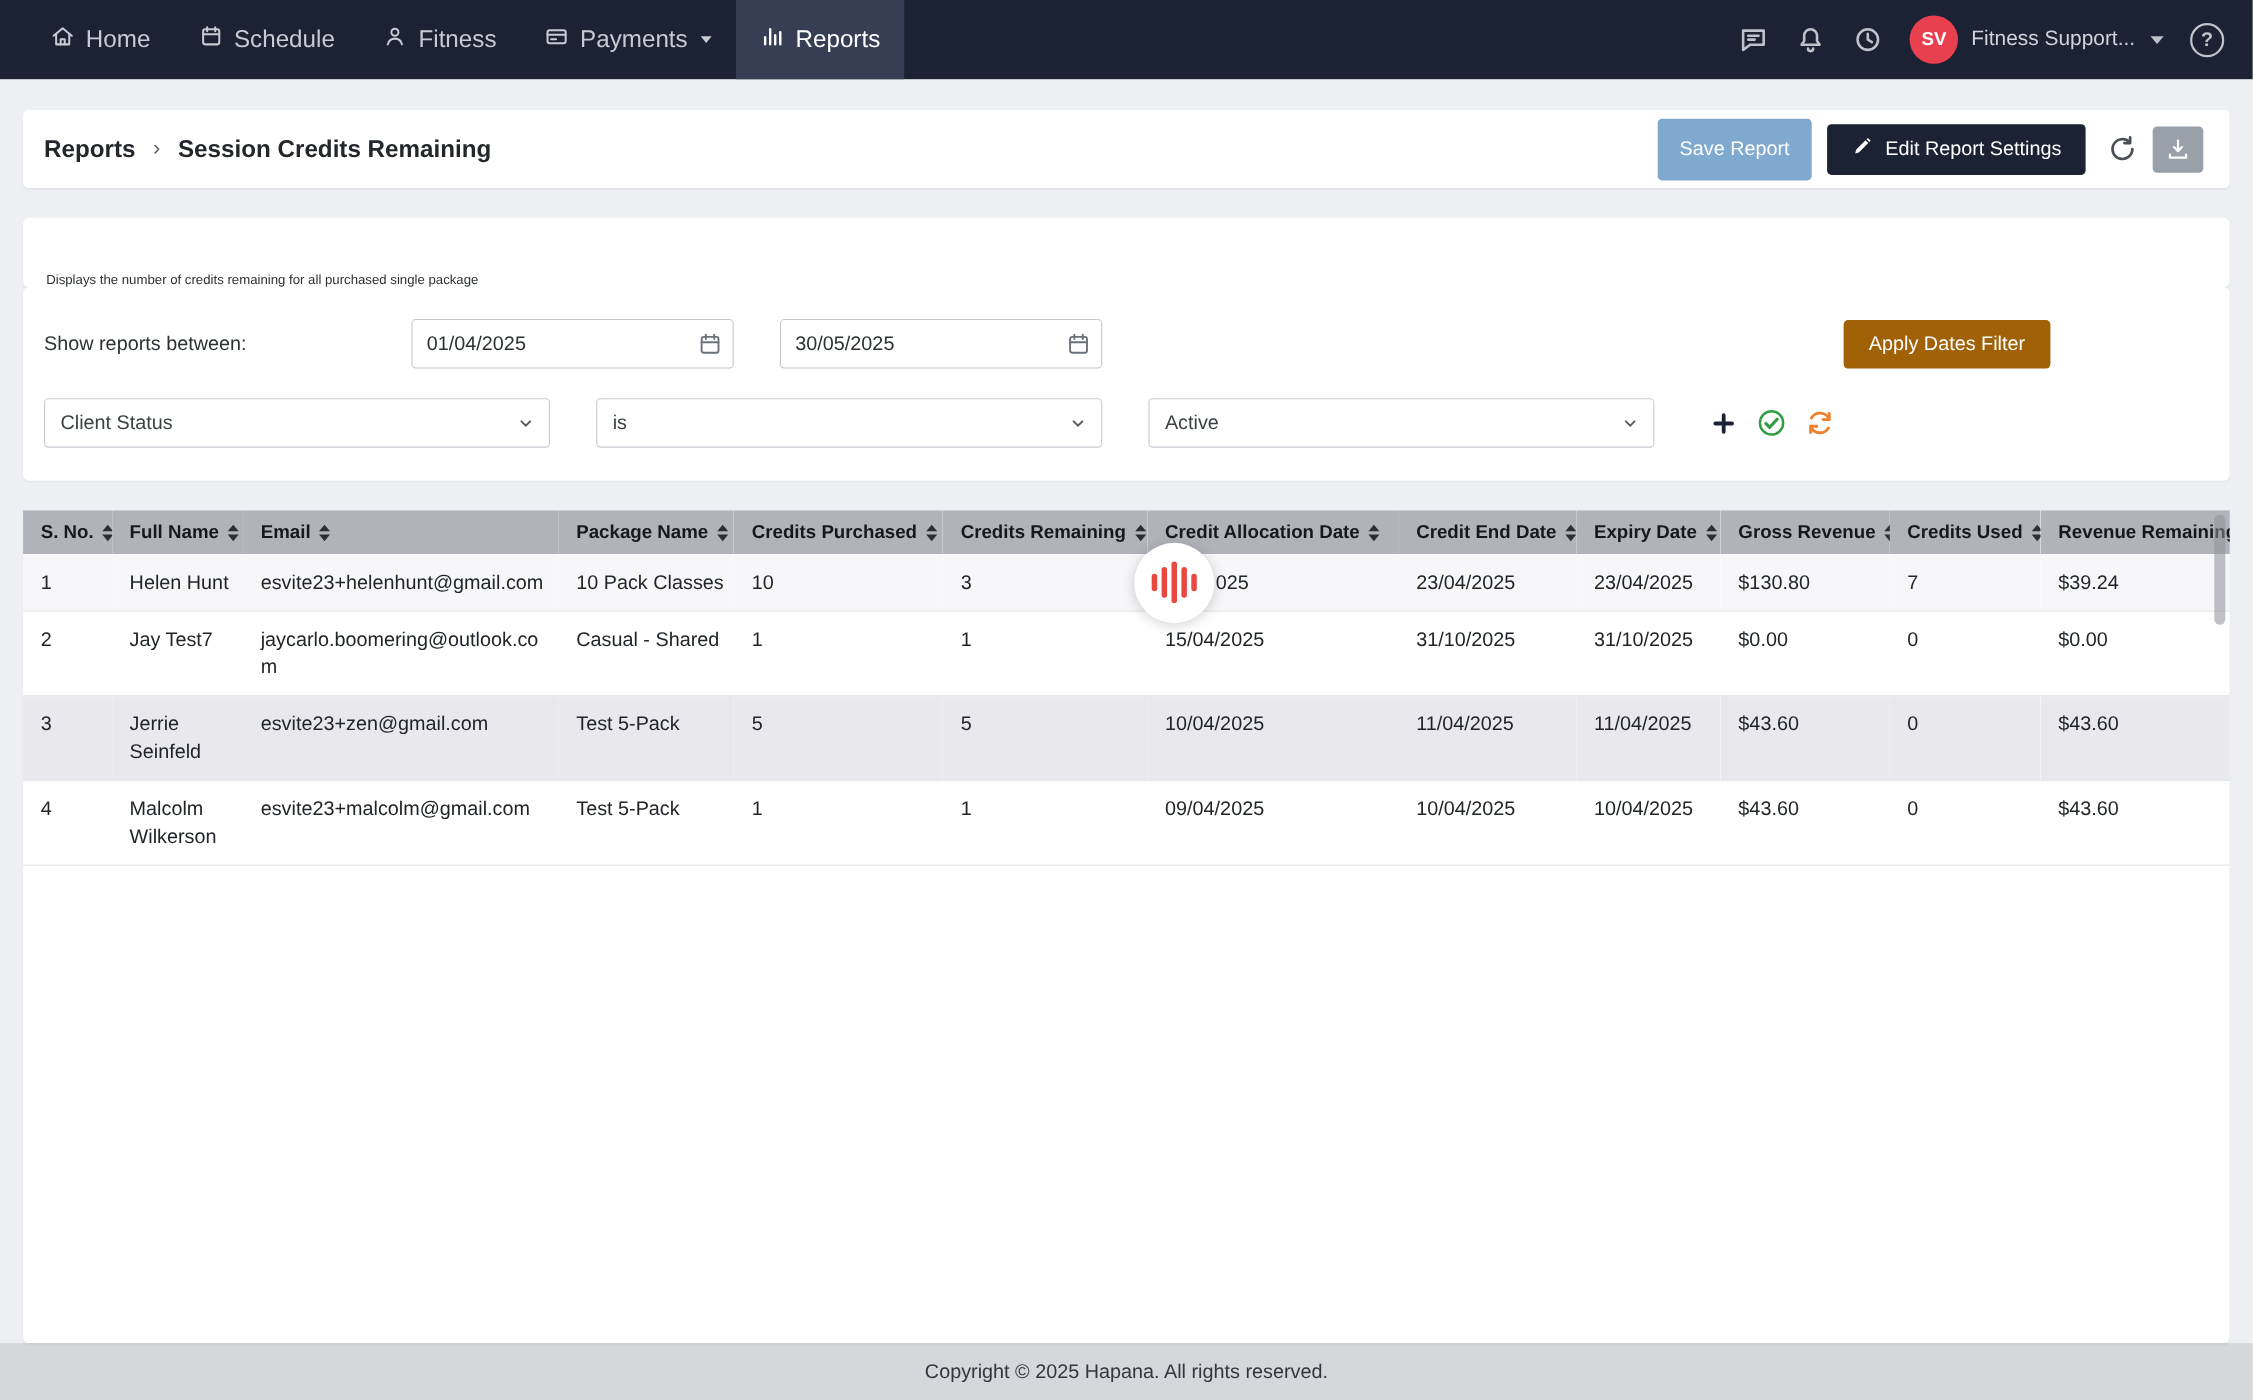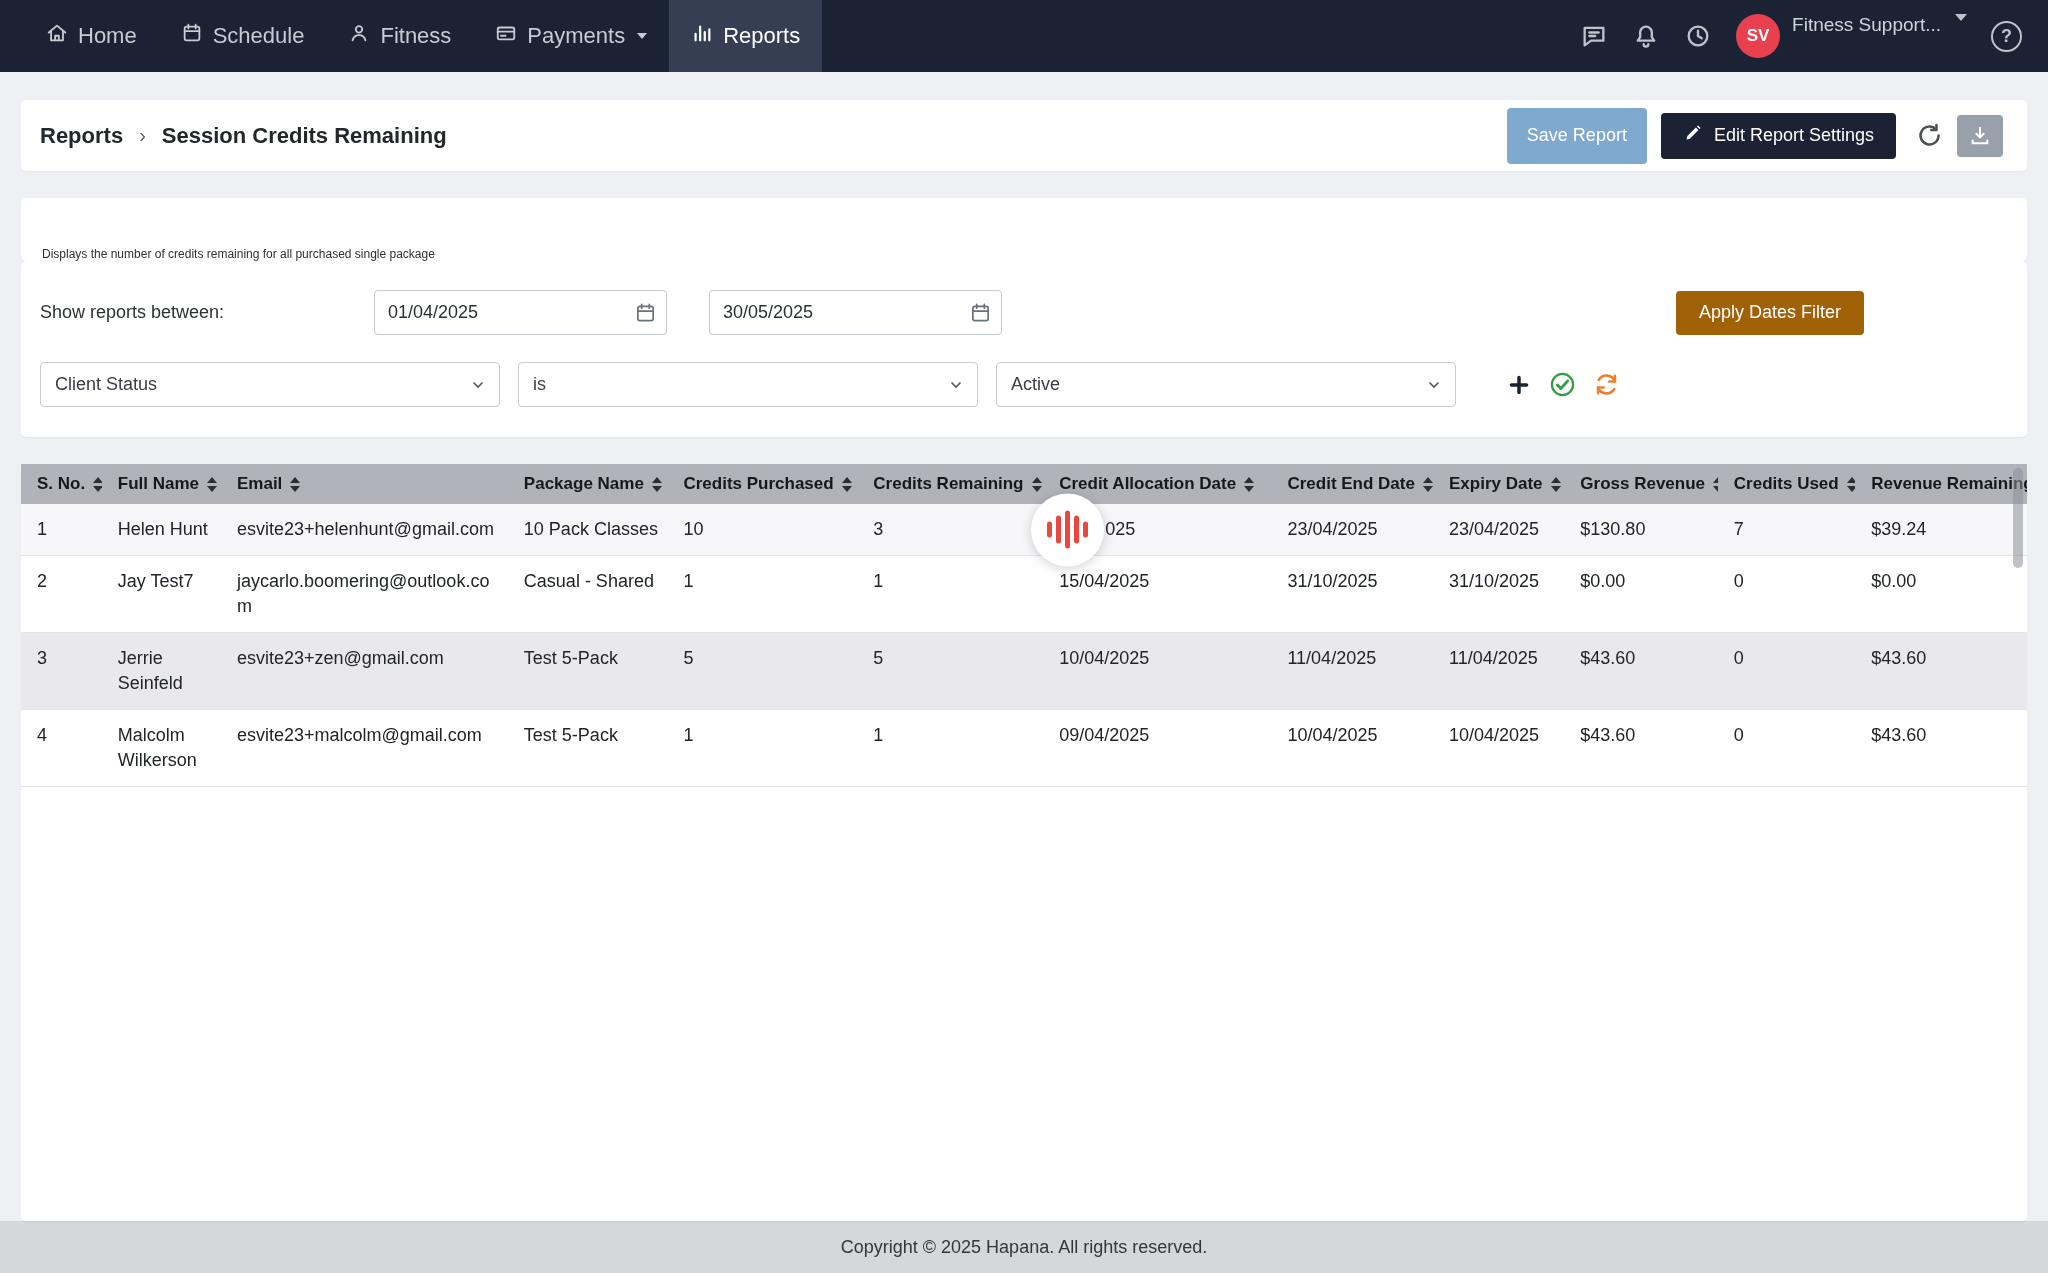--- a/index.html
+++ b/index.html
@@ -26,21 +26,21 @@
   .nav-item.active { background:#363e53; color:#ffffff; }
   .caret { width:0; height:0; border-left:6px solid transparent; border-right:6px solid transparent; border-top:7px solid currentColor; margin-left:2px; }
   .nav-right { margin-left:auto; display:flex; align-items:center; gap:24px; padding-right:26px; }
   .nav-icon-btn { color:#bdc2cb; cursor:pointer; display:flex; align-items:center; }
   .nav-icon-btn svg { width:28px; height:28px; }
   .avatar {
     width:44px; height:44px; border-radius:50%; background:#e94050; color:#fff;
     display:flex; align-items:center; justify-content:center;
     font-weight:bold; font-size:17px; flex-shrink:0;
   }
-  .user-menu { display:flex; align-items:flex-start; gap:12px; cursor:pointer; color:#cfd3da; font-size:19px; }
+  .user-menu { display:flex; align-items:center; gap:12px; cursor:pointer; color:#cfd3da; font-size:19px; }
   .help-circle {
     width:31px; height:31px; border:2.5px solid #bdc2cb; border-radius:50%;
     color:#bdc2cb; font-weight:bold; font-size:18px;
     display:flex; align-items:center; justify-content:center; cursor:pointer;
   }
 
   
   .main { flex:1; display:flex; flex-direction:column; padding:28px 21px 0 21px; }
   .card { background:#fff; border-radius:5px; box-shadow:0 1px 2px rgba(0,0,0,.05); }
 
@@ -68,21 +68,21 @@
   .date-input {
     width:100%; height:45px; border:1px solid #c3c9cf; border-radius:4px;
     font-family:inherit; font-size:18px; color:#2c3136; padding:0 44px 0 13px; background:#fff;
   }
   .date-input-wrap svg { position:absolute; right:10px; top:50%; transform:translateY(-50%); width:23px; height:23px; color:#6b7178; }
   .btn-apply { background:#a16207; color:#fff; height:44px; padding:0 23px; margin-left:auto; margin-right:142px; }
   .select {
     position:relative; width:460px; height:45px; border:1px solid #c6ccd2; border-radius:4px; background:#fff;
     display:flex; align-items:center; padding:0 42px 0 14px; font-size:18px; color:#3b4046; cursor:pointer;
   }
-  .select + .select { margin-left:18px; }
+  .select + .select { margin-left:42px; }
   .select .chev { position:absolute; right:13px; top:50%; transform:translateY(-50%); width:16px; height:16px; color:#555b61; }
   .filter-icons { display:flex; align-items:center; gap:17px; margin-left:50px; }
   .filter-icons .fi { background:none; border:none; padding:0; cursor:pointer; display:flex; }
   .fi-plus svg { width:26px; height:26px; color:#1b2233; }
   .fi-check svg { width:27px; height:27px; color:#2f9e44; }
   .fi-sync svg { width:27px; height:27px; color:#ee7f2d; }
 
   
   .table-card { flex:1; margin-bottom:0; position:relative; overflow:visible; }
   table { width:100%; border-collapse:collapse; table-layout:fixed; }

